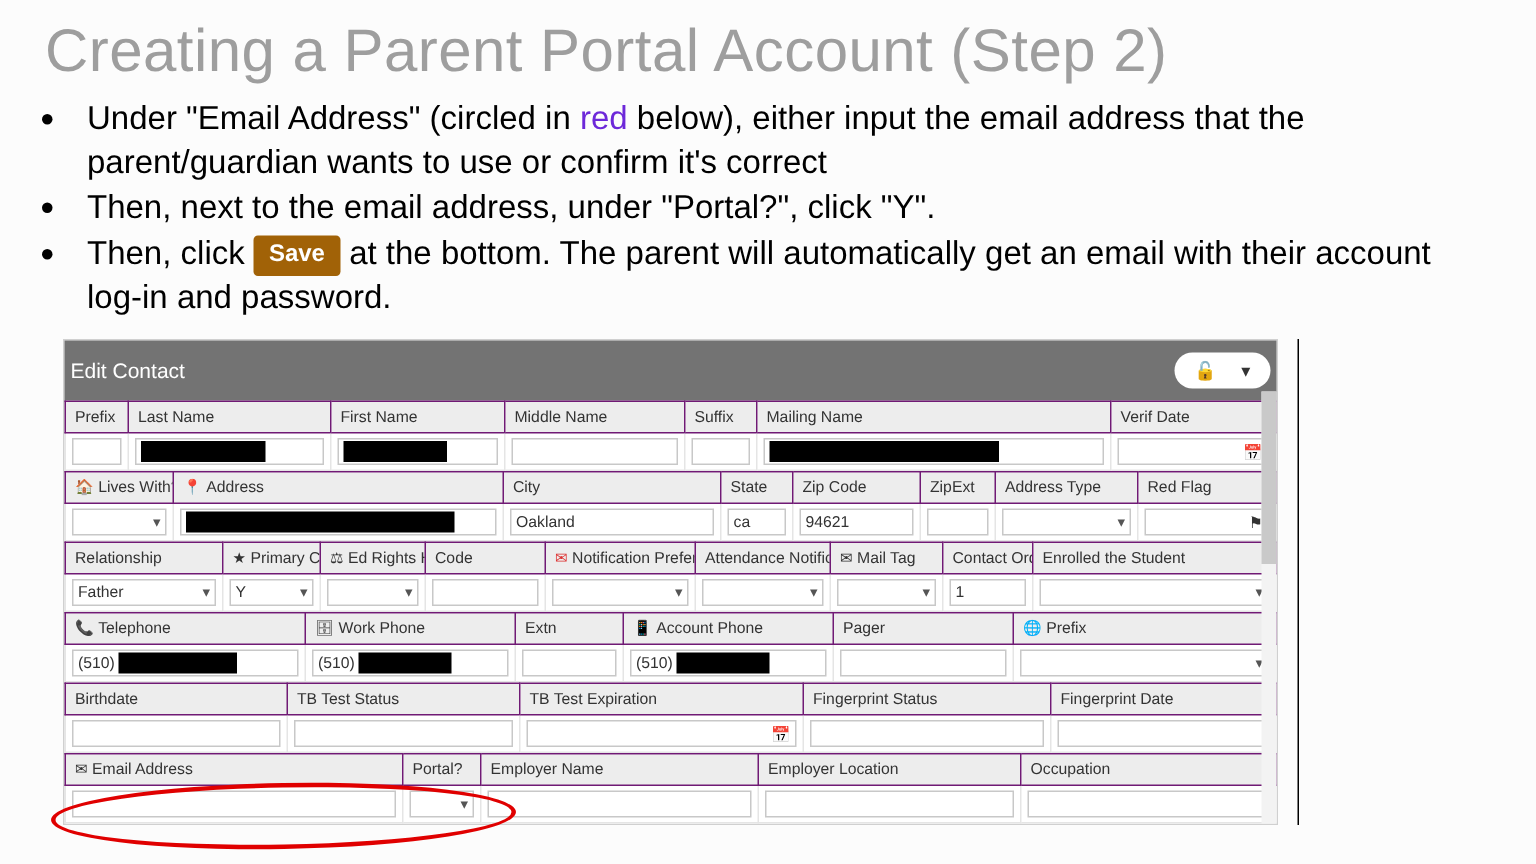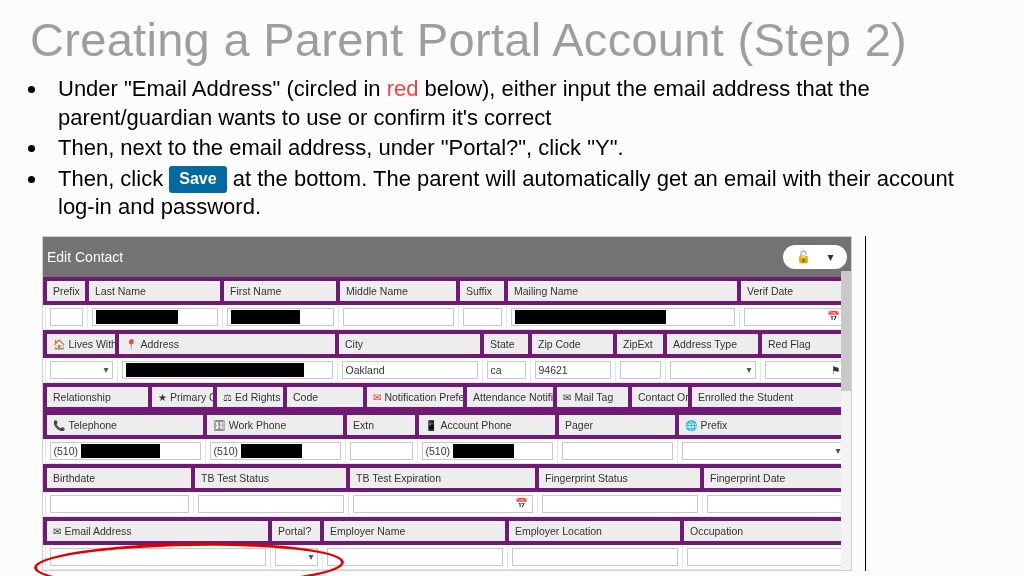--- a/index.html
+++ b/index.html
@@ -6,38 +6,38 @@
   body {
     margin: 0;
     font-family: "Segoe UI", Arial, sans-serif;
     background: #fcfcfc;
     width: 1024px;
     height: 576px;
     overflow: hidden;
     padding: 12px 30px;
   }
   h1.title {
-    font-size: 47px;
+    font-size: 40px;
     font-weight: 400;
     color: #9e9e9e;
     margin: 0 0 8px 0;
     letter-spacing: 0.3px;
   }
   ul.bullets {
     margin: 0 0 14px 18px;
     padding: 0;
     font-size: 22px;
     line-height: 1.3;
     color: #000;
   }
   ul.bullets li { margin-bottom: 2px; padding-left: 10px; }
-  .red-word { color: #ef4444; }
+  .red-word { color: #6d28d9; }
   .save-chip {
     display: inline-block;
-    background: #0369a1;
+    background: #a16207;
     color: #fff;
     font-size: 16px;
     font-weight: 600;
     padding: 3px 10px;
     border-radius: 3px;
     vertical-align: 2px;
   }
 
   .shot-wrap {
     position: relative;
@@ -79,21 +79,21 @@
     border-collapse: collapse;
     font-size: 10.5px;
     color: #333;
     table-layout: fixed;
   }
   table.form th {
     background: #ededed;
     font-weight: 400;
     text-align: left;
     padding: 4px 6px;
-    border: 4px solid #701a75;
+    border: 1px solid #701a75;
     white-space: nowrap;
     overflow: hidden;
   }
   table.form td {
     padding: 3px 4px;
     border: 1px solid #e5e5e5;
     background: #fff;
     vertical-align: middle;
   }
   .inp {
@@ -282,20 +282,53 @@
         <th style="width:105px">Relationship</th>
         <th style="width:65px"><span class="ico">★</span><span>Primary Contact</span></th>
         <th style="width:70px"><span class="ico">⚖</span><span>Ed Rights Holder?</span></th>
         <th style="width:80px">Code</th>
         <th style="width:100px"><span class="ico" style="color:#d33">✉</span><span>Notification Preferences</span></th>
         <th style="width:90px">Attendance Notification</th>
         <th style="width:75px"><span class="ico">✉</span><span>Mail Tag</span></th>
         <th style="width:60px">Contact Order</th>
         <th>Enrolled the Student</th>
       </tr>
+      <tr>
+        <td>
+              <div class="inp drop">
+                <span>Father</span>
+              </div>
+            </td>
+        <td>
+              <div class="inp drop">
+                <span>Y</span>
+              </div>
+            </td>
+        <td>
+              <div class="inp drop"></div>
+            </td>
+        <td>
+              <div class="inp"></div>
+            </td>
+        <td>
+              <div class="inp drop"></div>
+            </td>
+        <td>
+              <div class="inp drop"></div>
+            </td>
+        <td>
+              <div class="inp drop"></div>
+            </td>
+        <td>
+              <div class="inp">1</div>
+            </td>
+        <td>
+              <div class="inp drop"></div>
+            </td>
+      </tr>
     </tbody>
       </table>
 
     <table class="form">
       <tbody>
           <tr>
         <th style="width:160px"><span class="ico">📞</span><span>Telephone</span></th>
         <th style="width:140px"><span class="ico">🗄</span><span>Work Phone</span></th>
         <th style="width:72px">Extn</th>
         <th style="width:140px"><span class="ico">📱</span><span>Account Phone</span></th>

